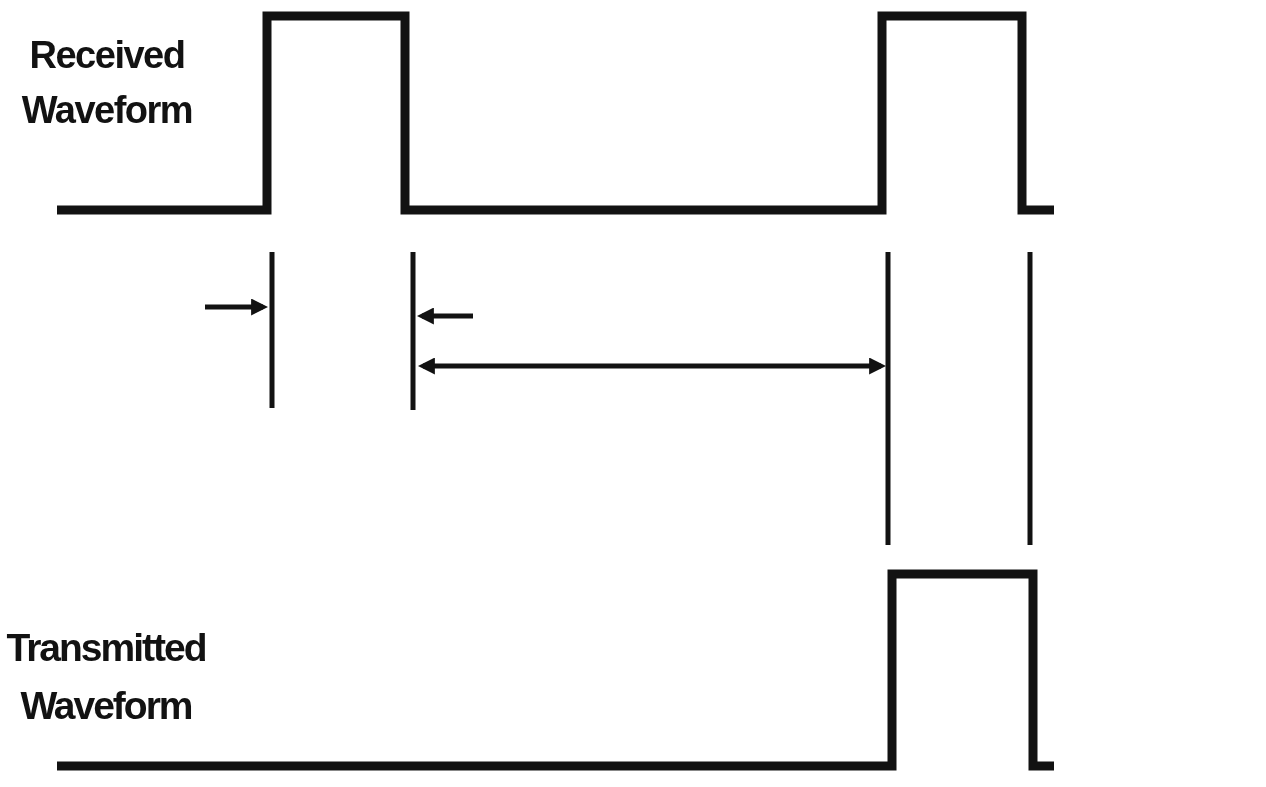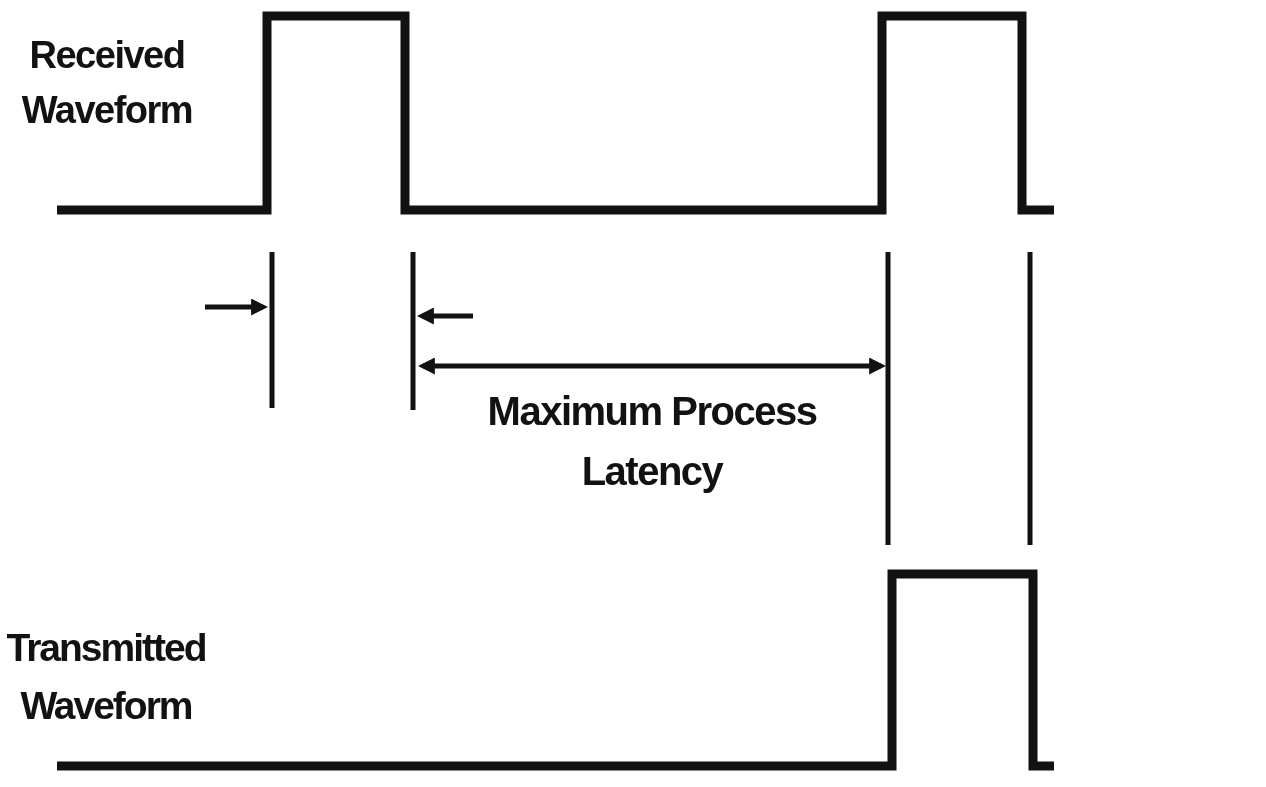--- a/index.html
+++ b/index.html
@@ -93,17 +93,16 @@
     <line class="arrow" x1="205" y1="307" x2="263" y2="307" marker-end="url(#arrowhead)"></line>
 
     <line class="arrow" x1="473" y1="316" x2="422" y2="316" marker-end="url(#arrowhead)"></line>
 
     <line class="arrow" x1="423" y1="366" x2="881" y2="366" marker-start="url(#arrowhead)" marker-end="url(#arrowhead)"></line>
   </svg>
 
   <div class="label label-received">Received Waveform</div>
 
 
-  <div class="label label-latency">Maximum Process Latency</div>
 
   <div class="label label-transmitted">Transmitted Waveform</div>
 
 </div>
 
 </body></html>

